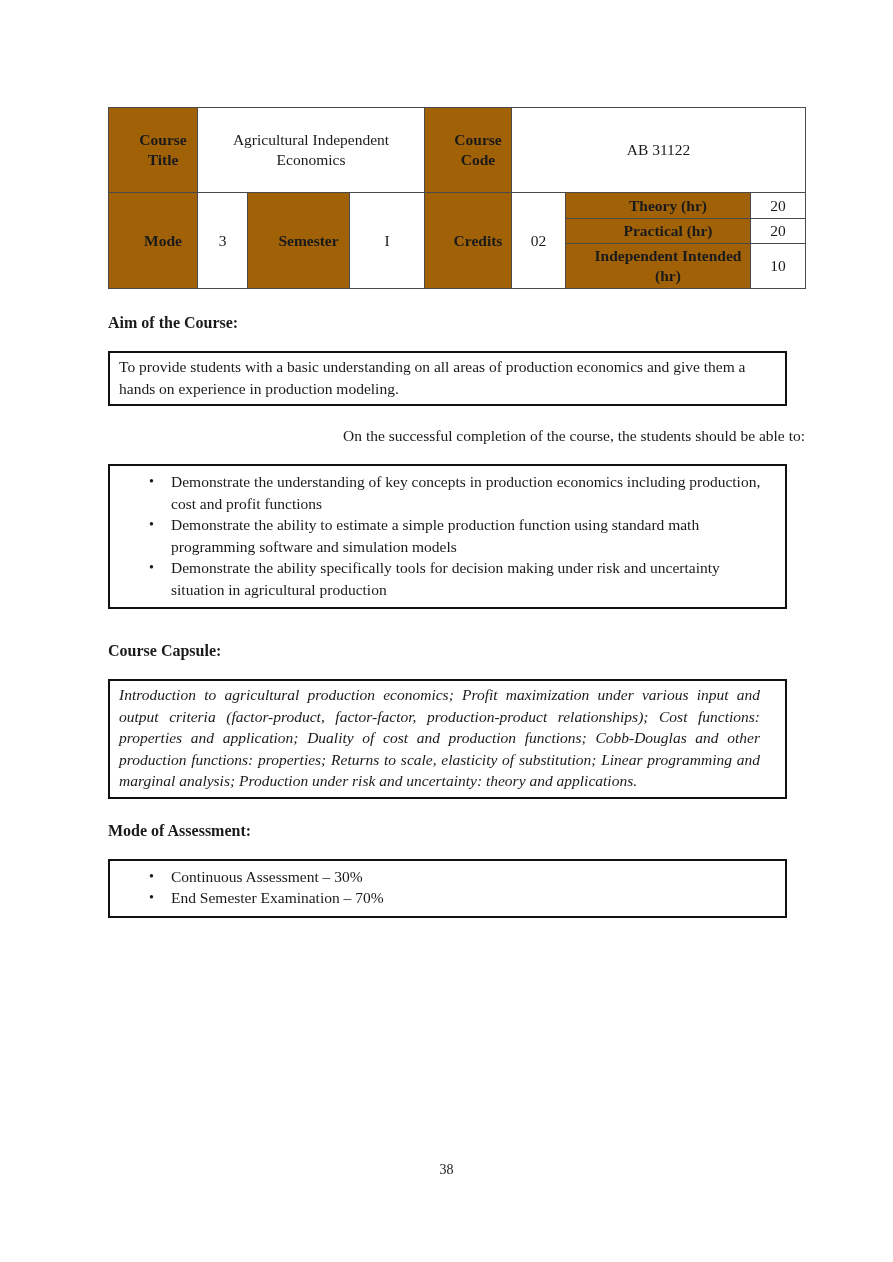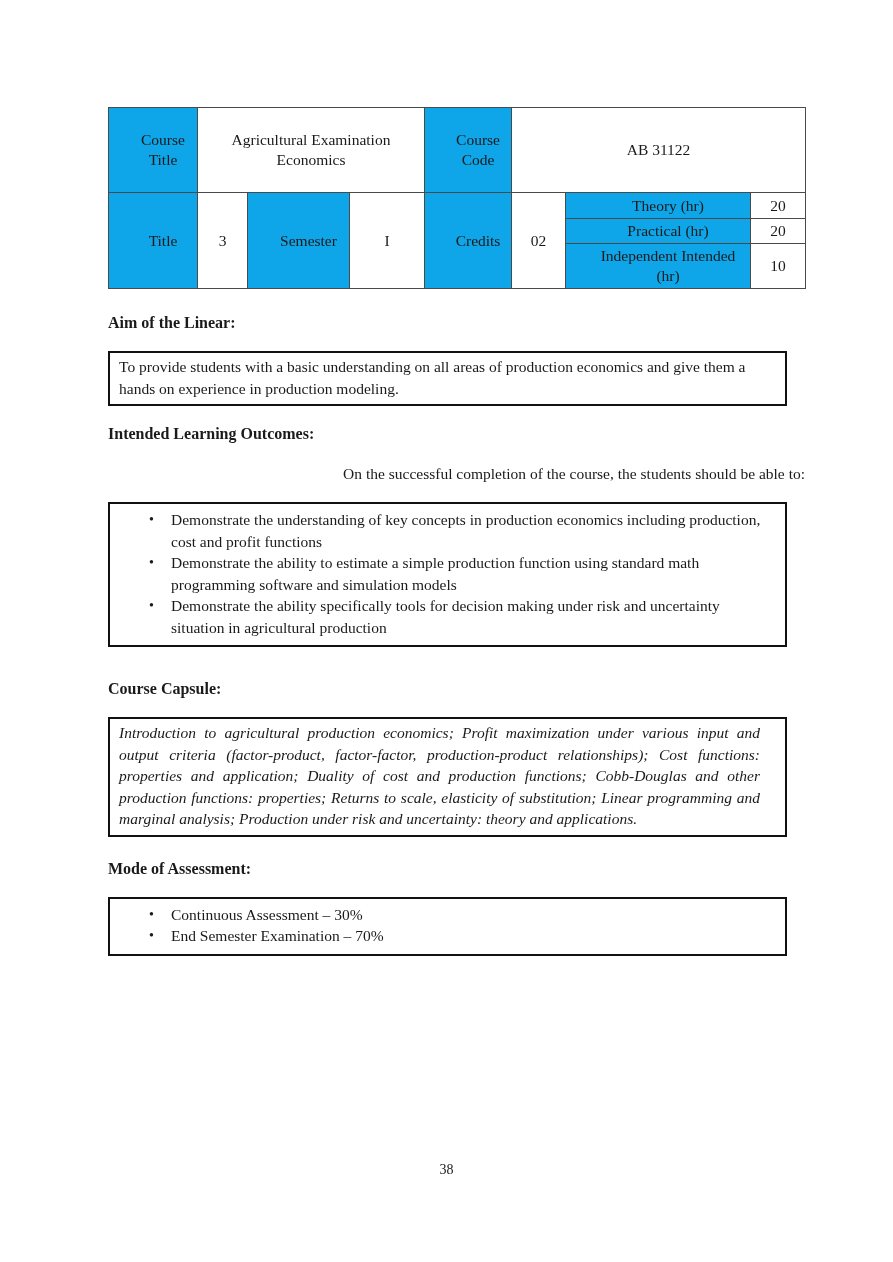--- a/index.html
+++ b/index.html
@@ -12,21 +12,21 @@
   .content{position:absolute;left:108px;top:107px;width:697px;}
 
   
   table.info{border-collapse:collapse;width:697px;table-layout:fixed;}
   table.info th, table.info td{
     border:1px solid #4a4a4a;
     text-align:center;vertical-align:middle;
     font-size:15.5px;line-height:20px;padding:2px 4px;
     overflow:hidden;
   }
-  table.info th{background:#0ea5e9;font-weight:normal;padding-left:24px;}
+  table.info th{background:#a16207;font-weight:bold;padding-left:24px;}
   table.info td{background:#ffffff;font-weight:normal;}
   tr.r1{height:85px;}
   tr.r2a{height:26px;}
   tr.r2b{height:22px;}
   tr.r2c{height:43px;}
   th.indep{line-height:19px;padding:2px 14px;}
 
   
   .h{font-size:16px;font-weight:bold;line-height:20px;margin:0;}
   .h-aim{margin-top:24px;}
@@ -67,51 +67,50 @@
           <col style="width:102px">
           <col style="width:75px">
         <col style="width:87px">
           <col style="width:54px">
           <col style="width:185px">
           <col style="width:55px">
       </colgroup>
       <tbody>
           <tr class="r1">
         <th>Course Title</th>
-        <td colspan="3">Agricultural Examination Economics</td>
+        <td colspan="3">Agricultural Independent Economics</td>
         <th>Course Code</th>
         <td colspan="3">AB 31122</td>
       </tr>
       <tr class="r2a">
-        <th rowspan="3">Title</th>
+        <th rowspan="3">Mode</th>
         <td rowspan="3">3</td>
         <th rowspan="3">Semester</th>
         <td rowspan="3">I</td>
         <th rowspan="3">Credits</th>
         <td rowspan="3">02</td>
         <th>Theory (hr)</th>
         <td>20</td>
       </tr>
       <tr class="r2b">
         <th>Practical (hr)</th>
         <td>20</td>
       </tr>
       <tr class="r2c">
         <th class="indep">Independent Intended (hr)</th>
         <td>10</td>
       </tr>
     </tbody>
       </table>
 
-    <p class="h h-aim">Aim of the Linear:</p>
+    <p class="h h-aim">Aim of the Course:</p>
     <div class="tbox">
       <span>To provide students with a basic understanding on all areas of production economics and give them a hands on experience in production modeling.</span>
     </div>
 
-    <p class="h h-ilo">Intended Learning Outcomes:</p>
     <p class="intro">On the successful completion of the course, the students should be able to:</p>
 
     <div class="tbox list">
       <div class="bullet">
         <span class="dot">•</span>
         <span class="btext">Demonstrate the understanding of key concepts in production economics including production, cost and profit functions</span>
       </div>
       <div class="bullet">
         <span class="dot">•</span>
         <span class="btext">Demonstrate the ability to estimate a simple production function using standard math programming software and simulation models</span>

